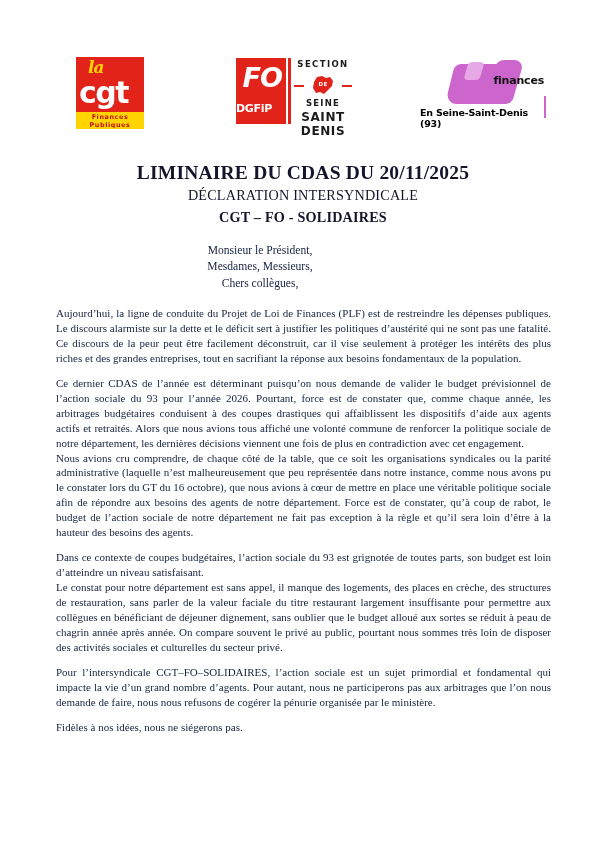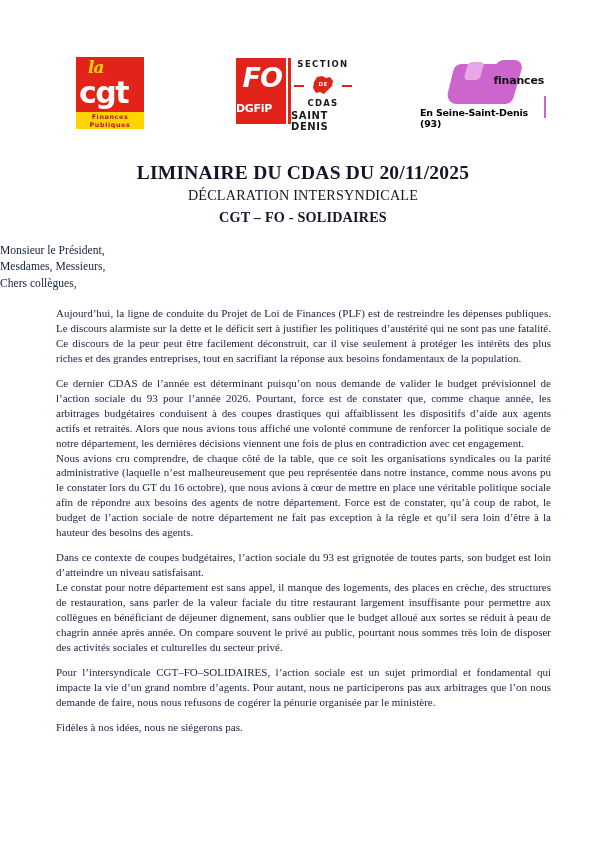--- a/index.html
+++ b/index.html
@@ -181,22 +181,22 @@
     font-size: 8.5px;
     font-weight: bold;
     color: #1a1a1a;
     letter-spacing: 1.2px;
     line-height: 1.45;
   }
   .fo-sd {
     position: absolute;
     left: 55px; top: 52px;
     width: 64px;
-    text-align: left;
-    font-size: 10px;
+    text-align: center;
+    font-size: 12px;
     font-weight: bold;
     color: #1a1a1a;
     letter-spacing: 0.6px;
   }
 
   
   .logo-sol {
     position: absolute;
     left: 418px;
     top: 8px;
@@ -301,21 +301,21 @@
     line-height: 1.5;
     color: #14142b;
   }
 
   
   .salutation {
     position: absolute;
     top: 243px;
     left: 0;
     width: 520px;
-    text-align: left;
+    text-align: center;
     font-size: 11.6px;
     line-height: 1.42;
     color: #16213e;
   }
 
   
   .body-wrap {
     position: absolute;
     top: 306px;
     left: 56px;
@@ -361,21 +361,21 @@
       <div class="fo-bar"></div>
       <div class="fo-section">SECTION</div>
       <div class="fo-map-row">
         <div class="fo-dash-l"></div>
         <div class="fo-dash-r"></div>
         <svg class="fo-map" viewBox="0 0 24 20">
           <path d="M3,7 L6,2 L11,1 L15,3 L19,2 L22,6 L21,11 L17,15 L13,19 L9,17 L5,18 L2,13 Z" fill="#e2231a"></path>
         </svg>
         <div class="fo-de">DE</div>
       </div>
-      <div class="fo-seine">CDAS</div>
+      <div class="fo-seine">SEINE</div>
       <div class="fo-sd">SAINT DENIS</div>
     </div>
 
     <div class="logo-sol">
       <div class="sol-brush">
         <div class="b1"></div>
         <div class="b2"></div>
         <div class="b3"></div>
       </div>
       <div class="sol-fin">finances</div>

